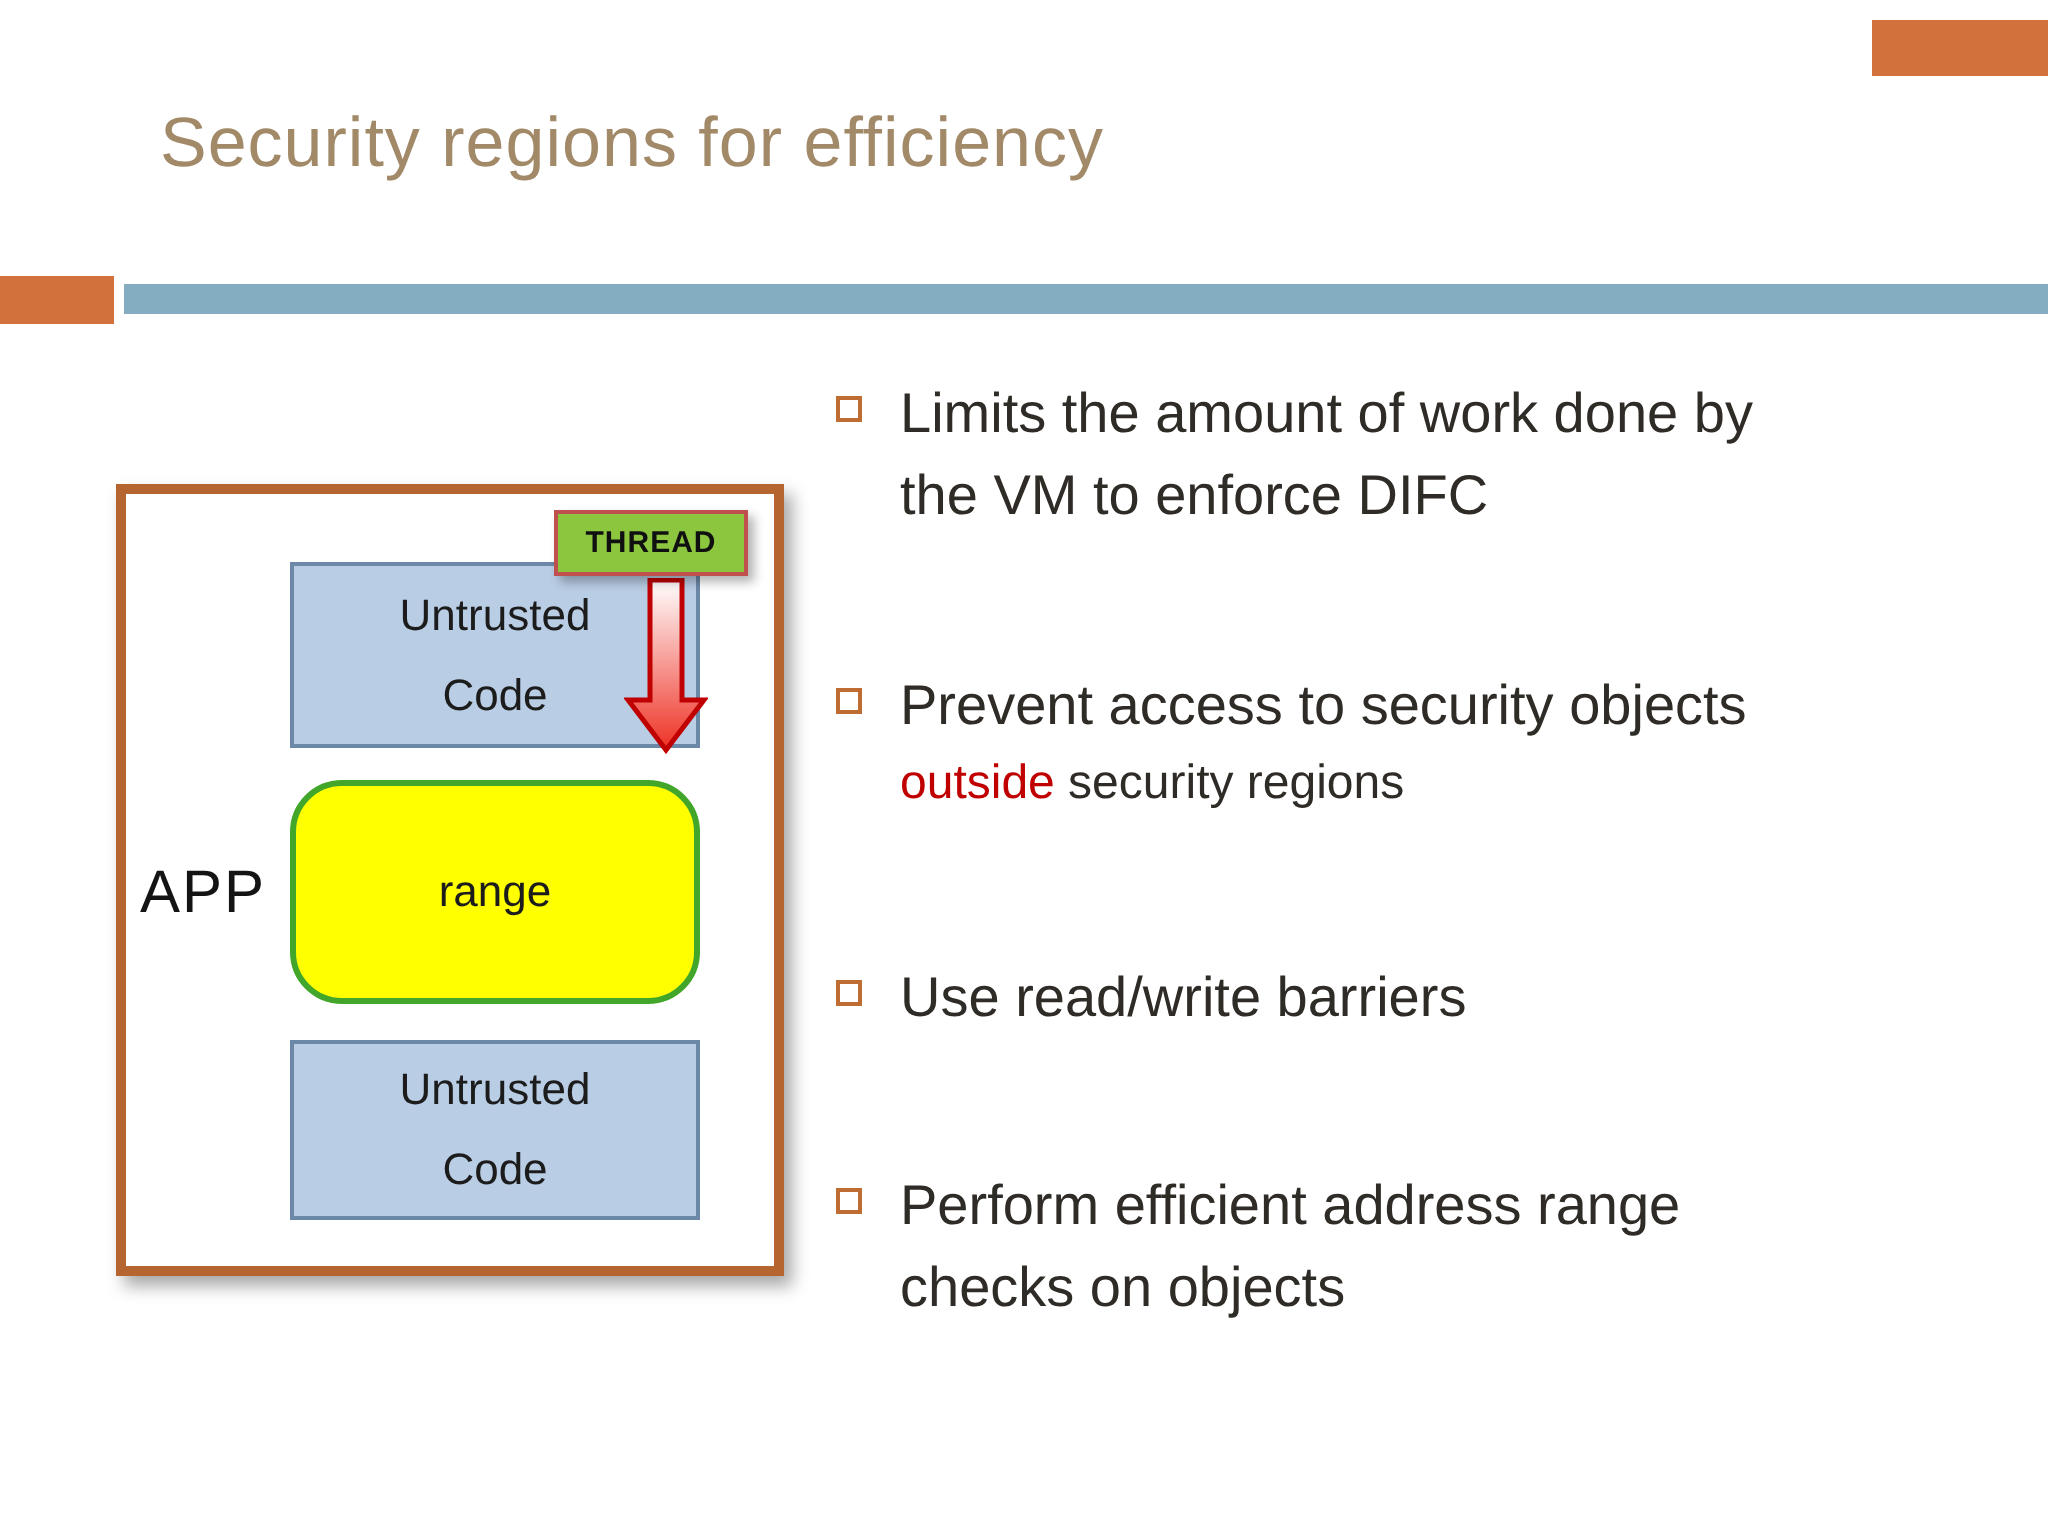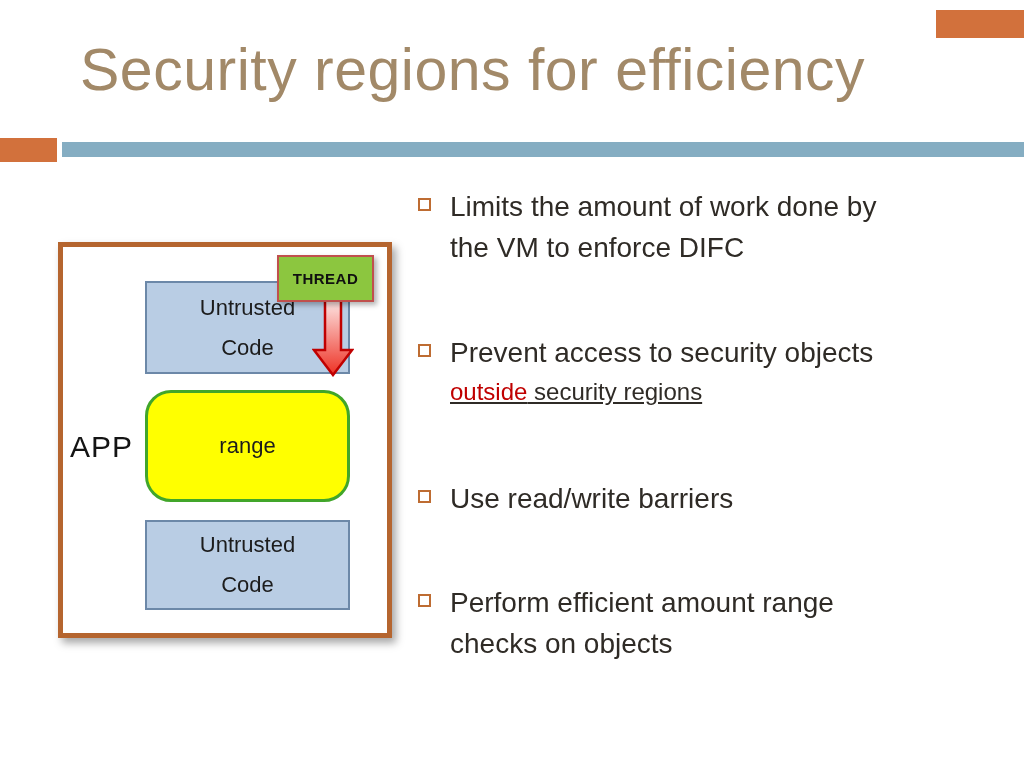--- a/index.html
+++ b/index.html
@@ -12,22 +12,22 @@
     height: 768px;
     background: #ffffff;
     overflow: hidden;
     margin: 0 auto;
   }
 
   
   .page-title {
     position: absolute;
     left: 80px;
-    top: 36px;
-    font-size: 59px;
+    top: 52px;
+    font-size: 35px;
     font-weight: 400;
     color: var(--title, #A28968);
     letter-spacing: 0.5px;
     white-space: nowrap;
   }
   .accent-top-right {
     position: absolute;
     top: 10px; right: 0;
     width: 88px; height: 28px;
     background: var(--accent-orange, #D2713C);
@@ -90,21 +90,21 @@
     align-items: center;
     justify-content: center;
     font-size: 22px;
     line-height: 40px;
     color: #1c1c1c;
     text-align: center;
   }
   .thread-box {
     position: absolute;
     left: 277px; top: 255px;
-    width: 97px; height: 47px;
+    width: 97px; height: 33px;
     background: var(--thread-fill, #8CC63F);
     border: 2px solid var(--thread-border, #C0504D);
     display: flex;
     align-items: center;
     justify-content: center;
     font-size: 15px;
     font-weight: bold;
     letter-spacing: 0.5px;
     color: #101010;
     box-shadow: 3px 3px 5px rgba(0,0,0,0.3);
@@ -134,21 +134,20 @@
     background: transparent;
   }
   .bullet .text {
     font-size: 28px;
     line-height: 41px;
     color: var(--body-text, #2F2B26);
   }
   .bullet .text .sub-line {
     font-size: 24px;
     line-height: 38px;
-    text-decoration: underline;
   }
   .red { color: var(--highlight-red, #C00000); }
   .b1 { top: 186px; }
   .b2 { top: 332px; }
   .b3 { top: 478px; }
   .b4 { top: 582px; }
 </style>
 </head>
 <body>
 
@@ -210,18 +209,18 @@
   <div class="bullet b3">
     <span class="marker"></span>
     <div class="text">
       <div>Use read/write barriers</div>
     </div>
   </div>
 
   <div class="bullet b4">
     <span class="marker"></span>
     <div class="text">
-      <div>Perform efficient amount range</div>
+      <div>Perform efficient address range</div>
       <div>checks on objects</div>
     </div>
   </div>
 
 </div>
 
 </body></html>

